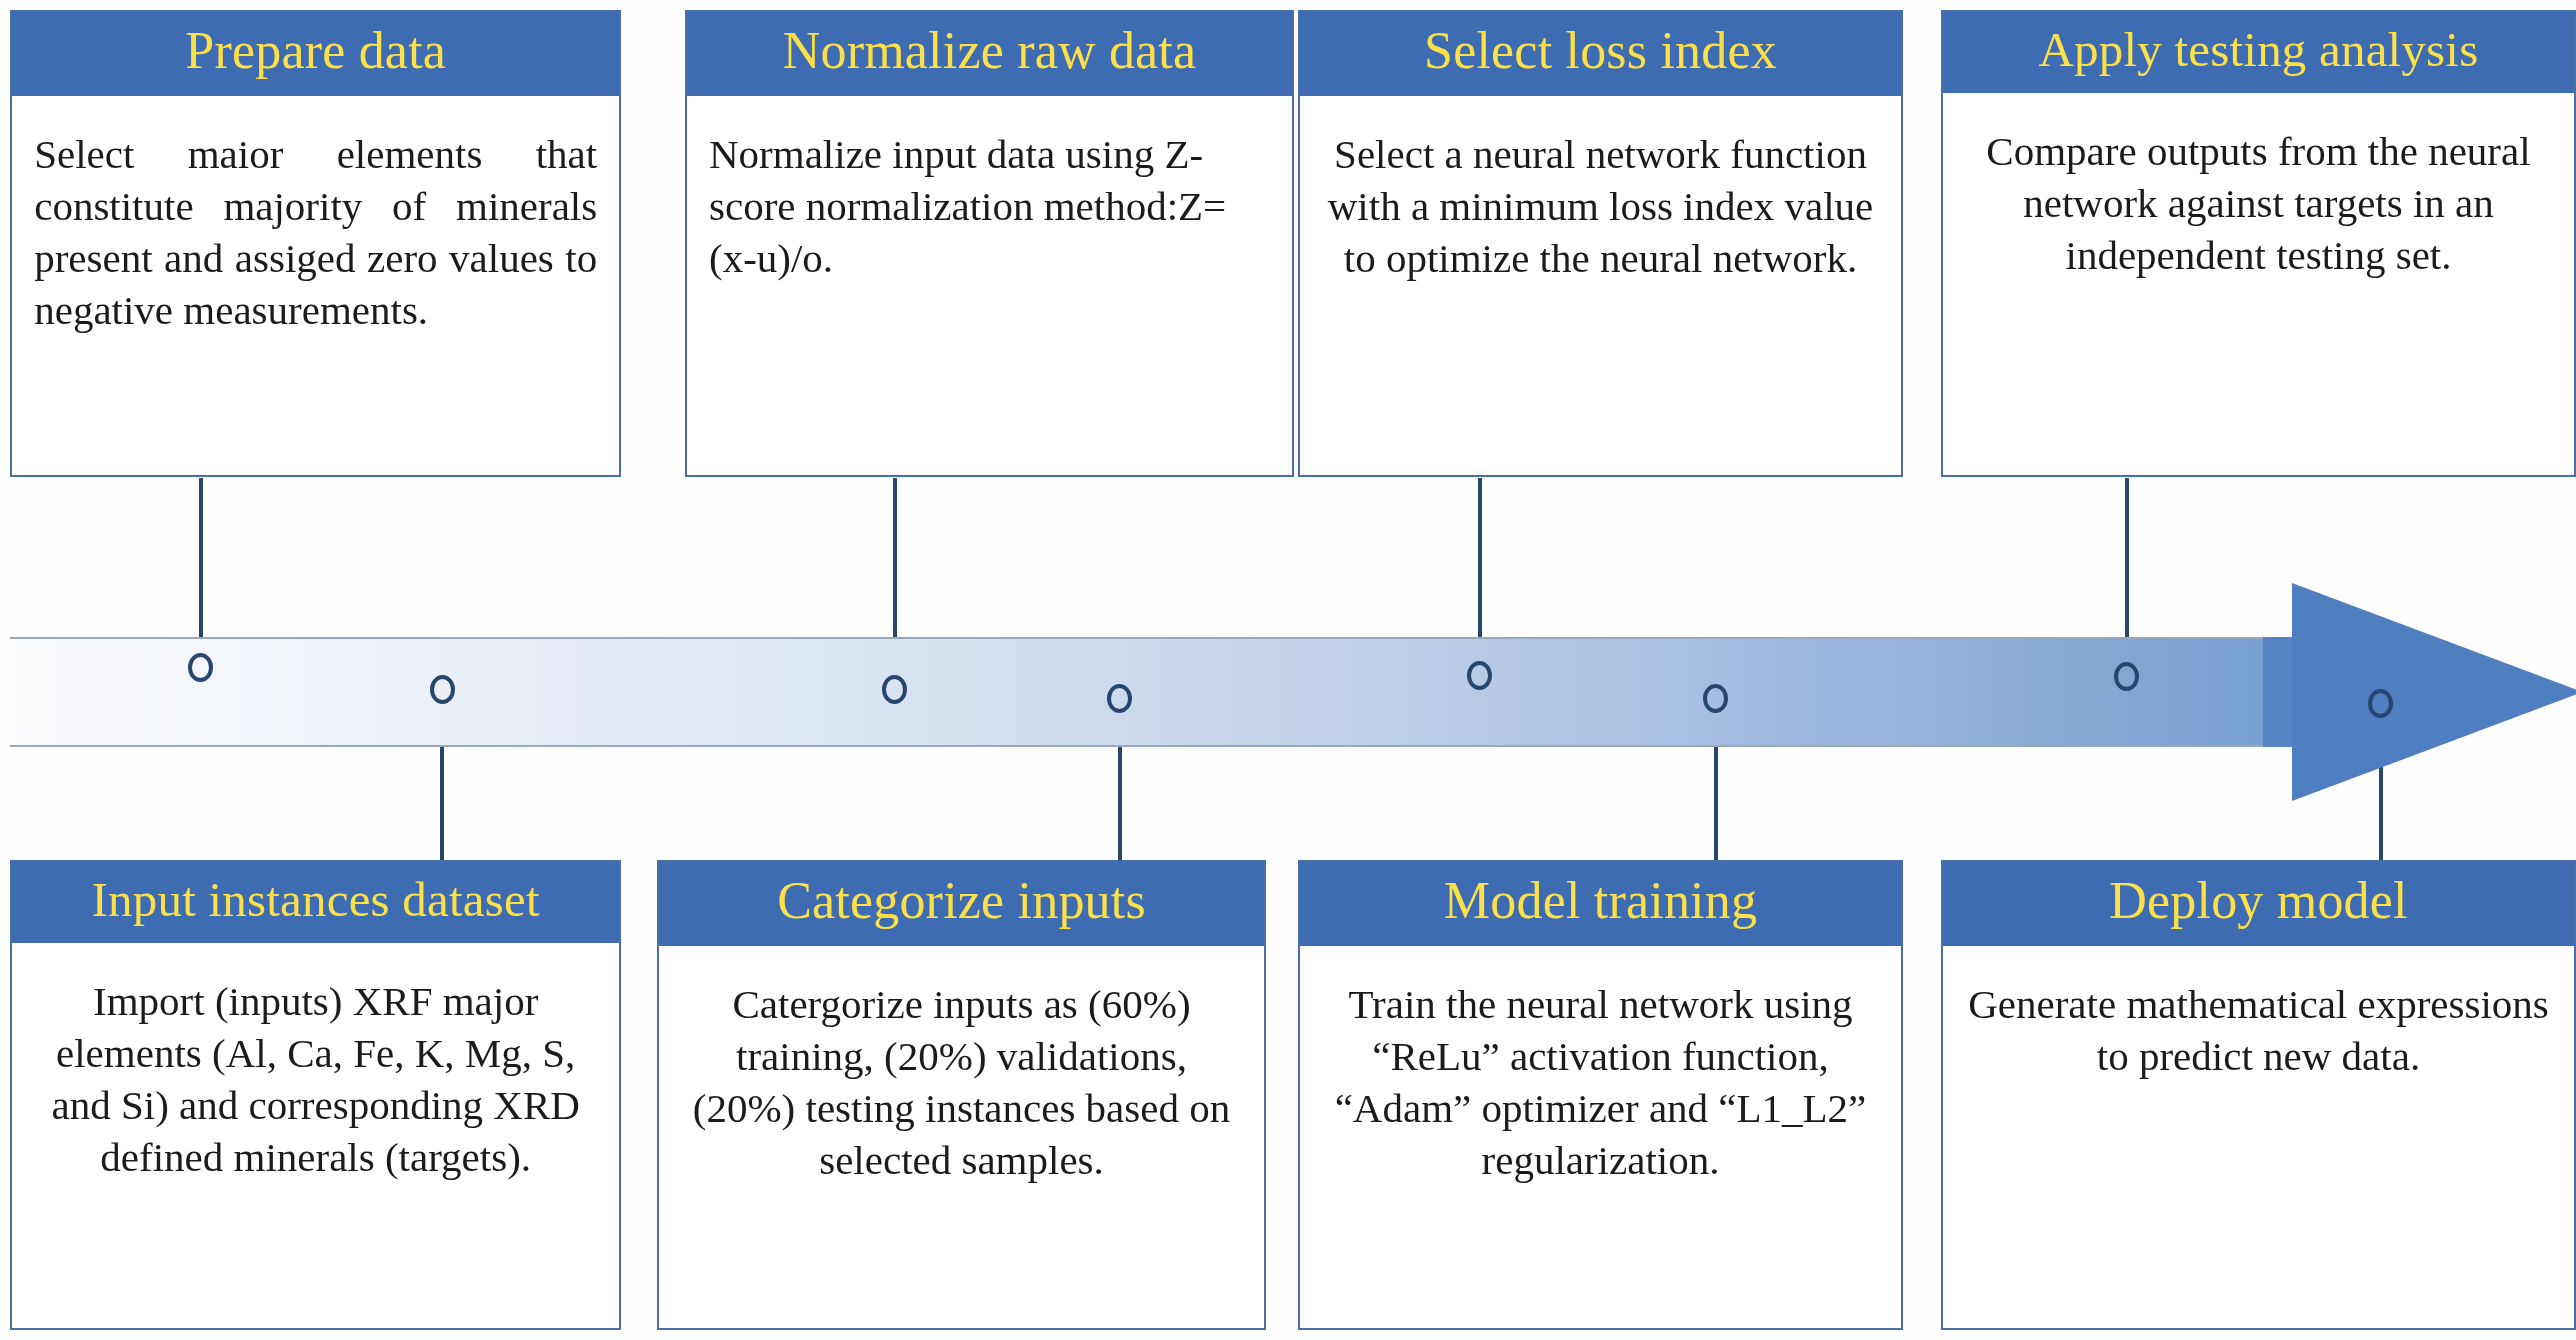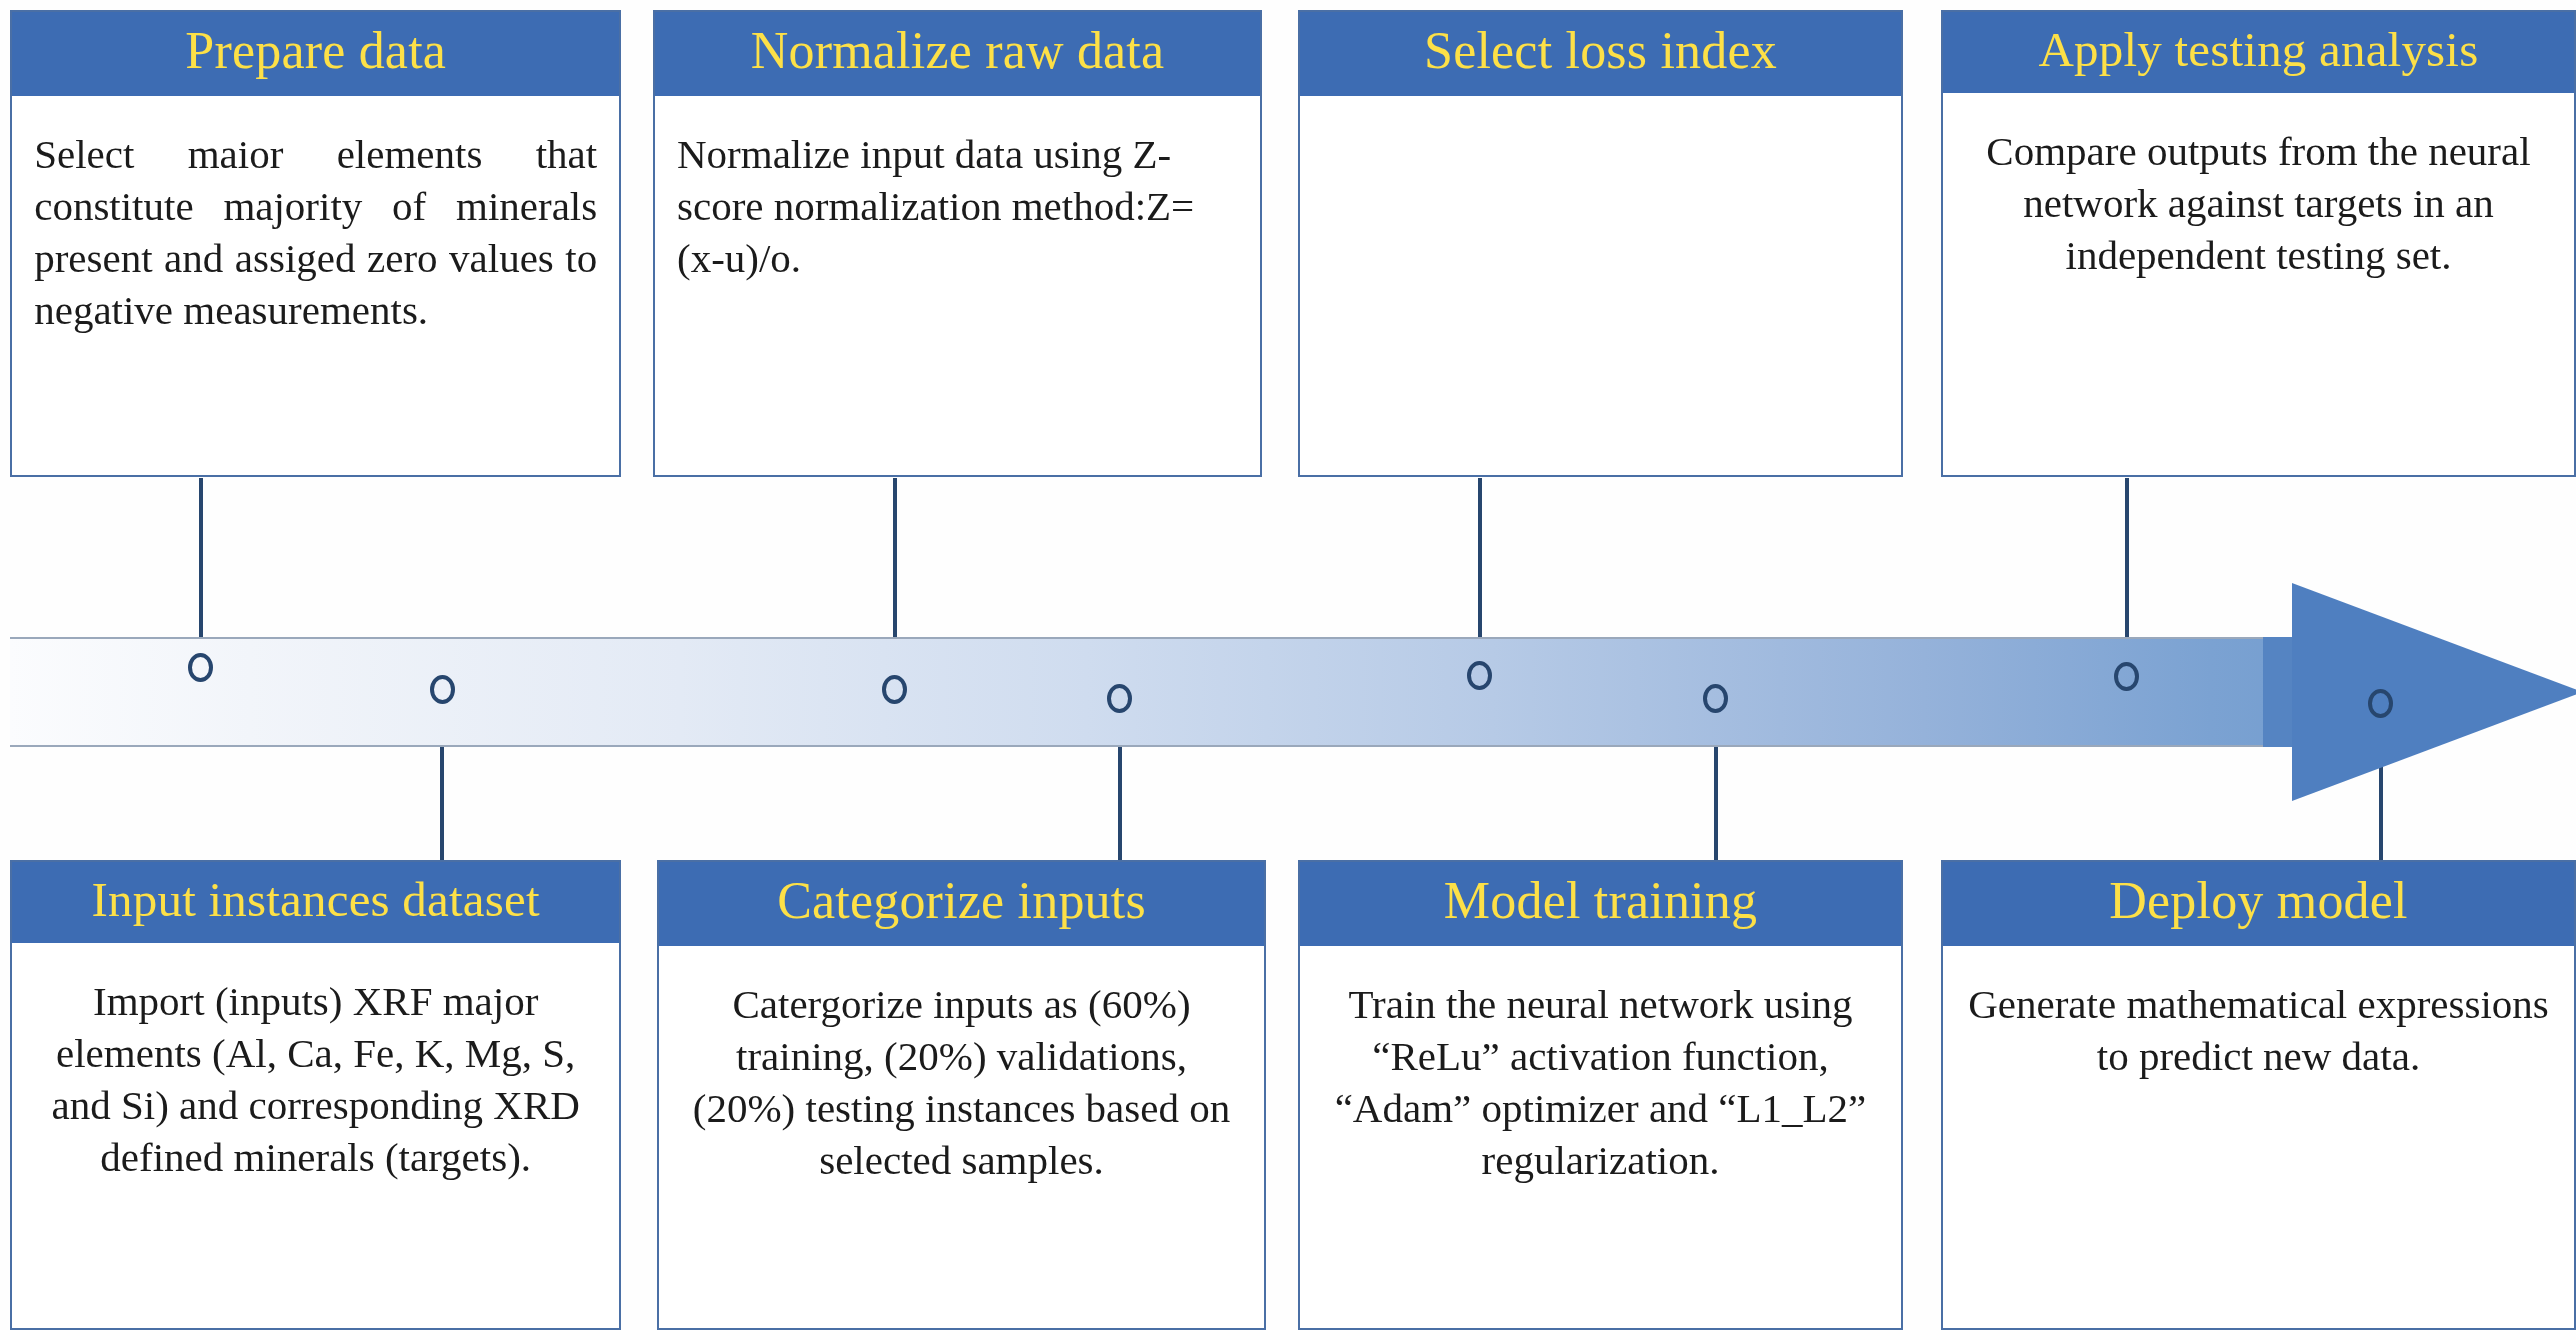--- a/index.html
+++ b/index.html
@@ -67,21 +67,21 @@
     box-sizing:border-box;
   }
   .body-center{text-align:center;}
   .body-justify{text-align:justify;text-align-last:left;border-radius:20px;}
 
   
   .top{top:10.2px;height:467px;}
   .bot{top:860px;height:470px;}
 
   .c1{left:10.2px;width:611px;}
-  .c2{left:653px;width:609px;}
+  .c2{left:685px;width:609px;}
   .c3{left:1298px;width:605px;}
   .c4{left:1941px;width:635px;}
 
   .b1{left:10.2px;width:611px;}
   .b2{left:657px;width:609px;}
   .b3{left:1298px;width:605px;}
   .b4{left:1941px;width:635px;}
 
   .card-head.shrink{font-size:49px;}
 </style>
@@ -120,20 +120,21 @@
     <div class="card-body body-justify">Select maior elements that constitute majority of minerals present and assiged zero values to negative measurements.</div>
   </div>
 
   <div class="card top c2">
     <div class="card-head">Normalize raw data</div>
     <div class="card-body">Normalize input data using Z-score normalization method:Z=(x-u)/o.</div>
   </div>
 
   <div class="card top c3">
     <div class="card-head">Select loss index</div>
+    <div class="card-body body-center">Select a neural network function with a minimum loss index value to optimize the neural network.</div>
   </div>
 
   <div class="card top c4">
     <div class="card-head shrink">Apply testing analysis</div>
     <div class="card-body body-center">Compare outputs from the neural network against targets in an independent testing set.</div>
   </div>
 
   <div class="card bot b1">
     <div class="card-head shrink">Input instances dataset</div>
     <div class="card-body body-center">Import (inputs) XRF major elements (Al, Ca, Fe, K, Mg, S, and Si) and corresponding XRD defined minerals (targets).</div>

